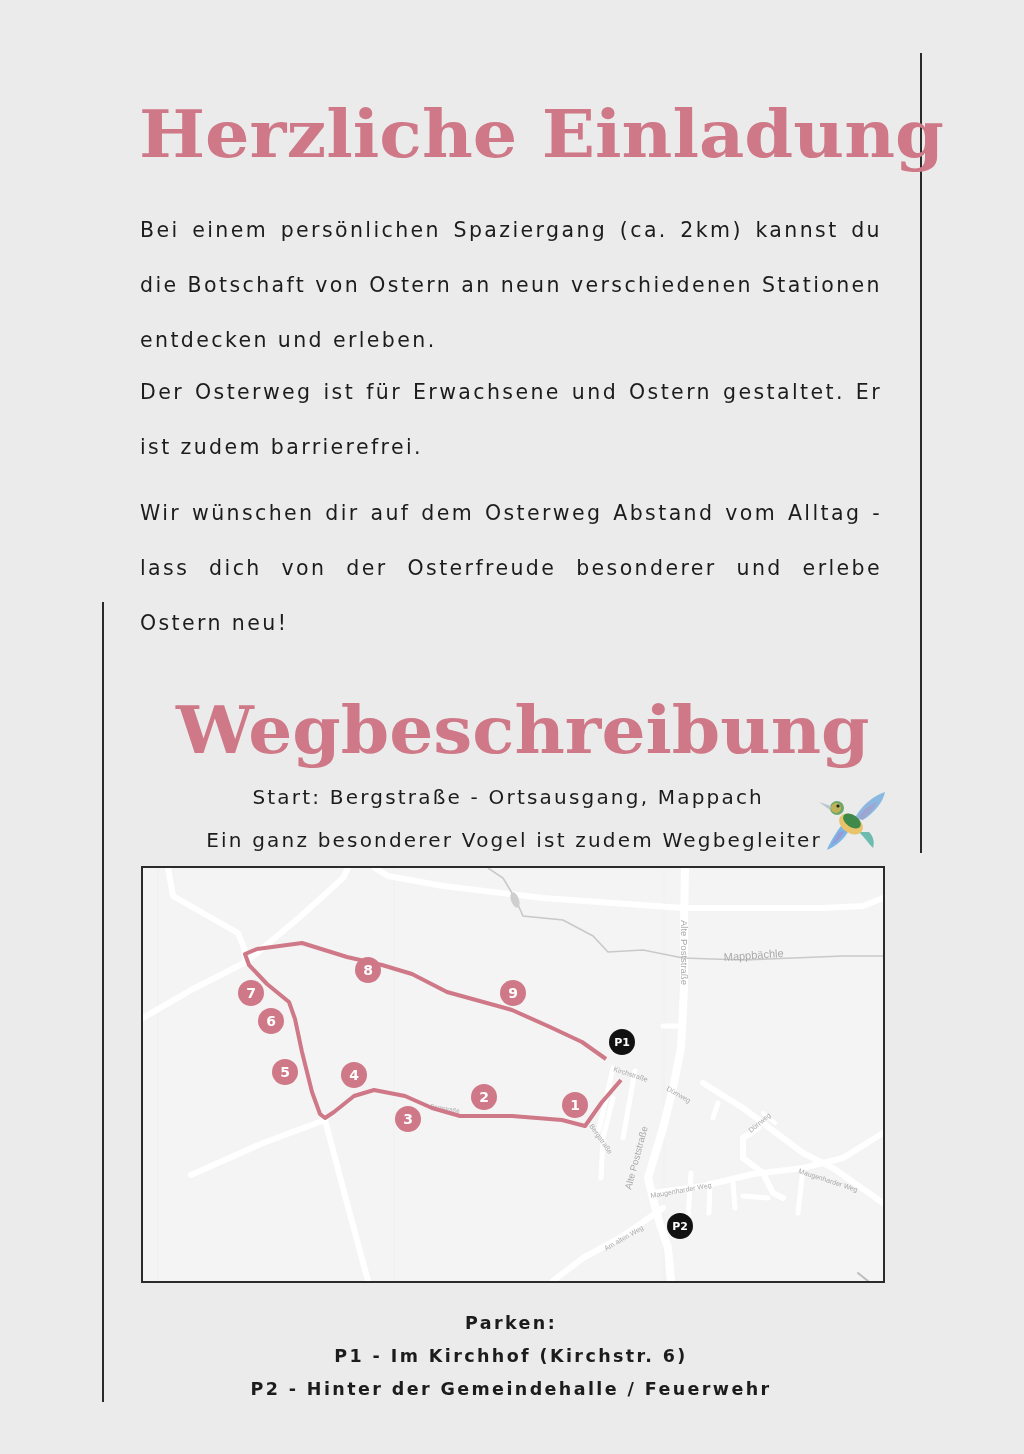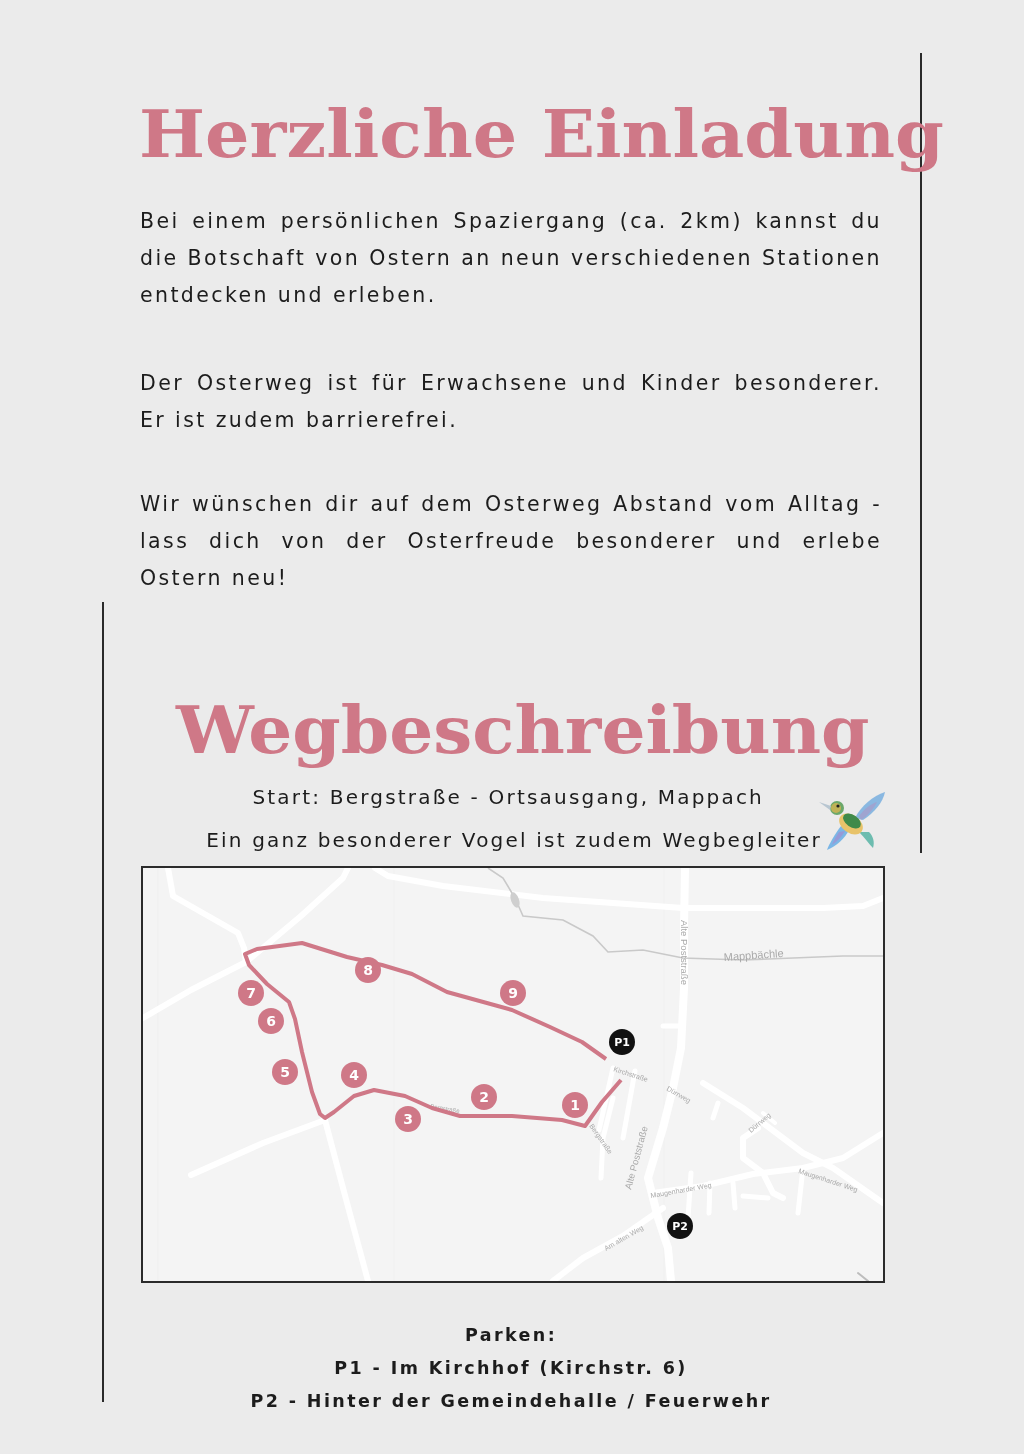--- a/index.html
+++ b/index.html
@@ -24,21 +24,21 @@
     white-space: nowrap;
     transform-origin: left top;
   }
   #title-main { left: 139px; top: 94px; font-size: 66px; line-height: 80px; transform: scaleX(1.06); }
   #title-route { left: 176px; top: 690px; font-size: 66px; line-height: 80px; transform: scaleX(1.05); }
 
   .body-text {
     position: absolute;
     left: 140px; width: 742px;
     font-size: 20.5px;
-    line-height: 37px;
+    line-height: 55px;
     letter-spacing: 2.4px;
     text-align: justify;
     text-align-last: left;
     font-weight: 500;
   }
   #para-1 { top: 203px; }
   #para-2 { top: 365px; }
   #para-3 { top: 486px; }
 
   .center-line {
@@ -58,35 +58,35 @@
   #map {
     position: absolute;
     left: 141px; top: 866px;
     width: 740px; height: 413px;
     border: 2px solid #2b2b2b;
     background: #f4f4f4;
     overflow: hidden;
   }
   #map svg { position: absolute; left: 0; top: 0; }
 
-  .parking-block { position: absolute; left: 140px; width: 742px; text-align: center; font-weight: bold; font-size: 17.5px; letter-spacing: 2.4px; margin-top: 12px; }
+  .parking-block { position: absolute; left: 140px; width: 742px; text-align: center; font-weight: bold; font-size: 17.5px; letter-spacing: 2.4px; }
   #parking-title { top: 1313px; }
   #parking-p1 { top: 1346px; }
   #parking-p2 { top: 1379px; }
 </style>
 </head>
 <body>
 
 <div class="vline right"></div>
 <div class="vline left"></div>
 
 <div id="title-main" class="display-title">Herzliche Einladung</div>
 
 <div id="para-1" class="body-text">Bei einem persönlichen Spaziergang (ca. 2km) kannst du die Botschaft von Ostern an neun verschiedenen Stationen entdecken und erleben.</div>
-<div id="para-2" class="body-text">Der Osterweg ist für Erwachsene und Kinder besonderer. Er ist zudem barrierefrei.</div>
+<div id="para-2" class="body-text">Der Osterweg ist für Erwachsene und Ostern gestaltet. Er ist zudem barrierefrei.</div>
 <div id="para-3" class="body-text">Wir wünschen dir auf dem Osterweg Abstand vom Alltag - lass dich von der Osterfreude besonderer und erlebe Ostern neu!</div>
 
 <div id="title-route" class="display-title">Wegbeschreibung</div>
 
 <div id="start-line" class="center-line">Start: Bergstraße - Ortsausgang, Mappach</div>
 <div id="bird-line" class="center-line">Ein ganz besonderer Vogel ist zudem Wegbegleiter</div>
 
 <svg id="bird" viewBox="0 0 74 64">
 
   <path d="M40 30 C46 18 58 8 70 4 C68 14 60 24 48 32 Z" fill="#7fb3e0" opacity="0.9"></path>

